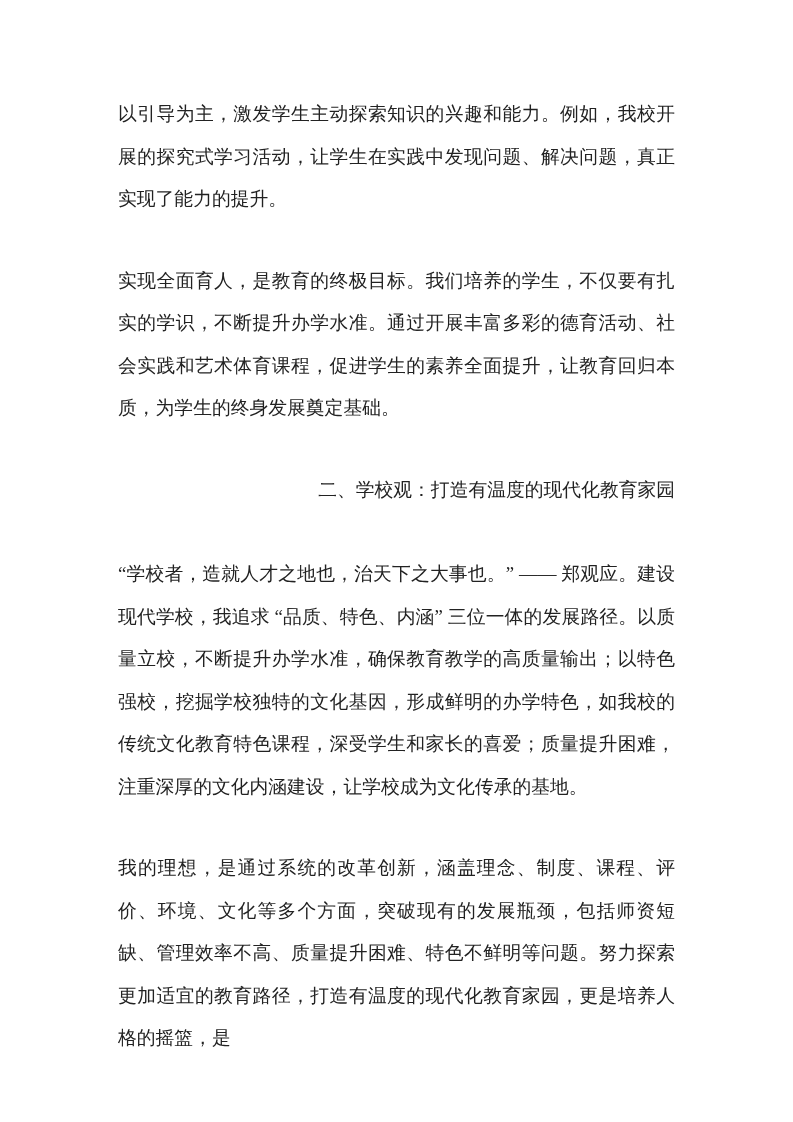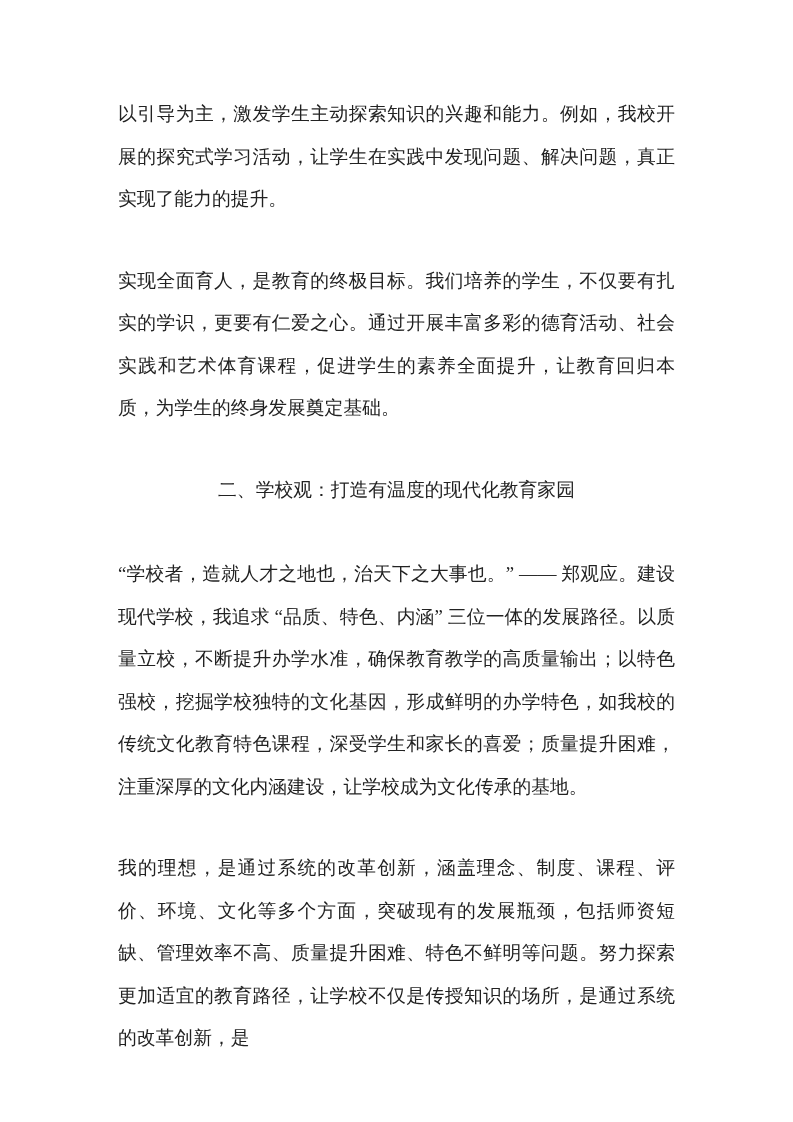--- a/index.html
+++ b/index.html
@@ -28,25 +28,25 @@
     text-align: justify;
     text-justify: inter-ideograph;
     letter-spacing: 0;
     font-weight: normal;
   }
   .doc-page p {
     margin: 0 0 39px 0;
   }
   .doc-page h2 {
     margin: 0 0 42px 0;
-    text-align: center;
+    text-align: right;
   }
 </style>
 </head>
 <body>
 
 <div class="doc-page">
   <p>以引导为主，激发学生主动探索知识的兴趣和能力。例如，我校开展的探究式学习活动，让学生在实践中发现问题、解决问题，真正实现了能力的提升。</p>
-  <p>实现全面育人，是教育的终极目标。我们培养的学生，不仅要有扎实的学识，更要有仁爱之心。通过开展丰富多彩的德育活动、社会实践和艺术体育课程，促进学生的素养全面提升，让教育回归本质，为学生的终身发展奠定基础。</p>
+  <p>实现全面育人，是教育的终极目标。我们培养的学生，不仅要有扎实的学识，不断提升办学水准。通过开展丰富多彩的德育活动、社会实践和艺术体育课程，促进学生的素养全面提升，让教育回归本质，为学生的终身发展奠定基础。</p>
   <h2>二、学校观：打造有温度的现代化教育家园</h2>
   <p>“学校者，造就人才之地也，治天下之大事也。” —— 郑观应。建设现代学校，我追求 “品质、特色、内涵” 三位一体的发展路径。以质量立校，不断提升办学水准，确保教育教学的高质量输出；以特色强校，挖掘学校独特的文化基因，形成鲜明的办学特色，如我校的传统文化教育特色课程，深受学生和家长的喜爱；质量提升困难，注重深厚的文化内涵建设，让学校成为文化传承的基地。</p>
-  <p>我的理想，是通过系统的改革创新，涵盖理念、制度、课程、评价、环境、文化等多个方面，突破现有的发展瓶颈，包括师资短缺、管理效率不高、质量提升困难、特色不鲜明等问题。努力探索更加适宜的教育路径，让学校不仅是传授知识的场所，是通过系统的改革创新，是</p>
+  <p>我的理想，是通过系统的改革创新，涵盖理念、制度、课程、评价、环境、文化等多个方面，突破现有的发展瓶颈，包括师资短缺、管理效率不高、质量提升困难、特色不鲜明等问题。努力探索更加适宜的教育路径，打造有温度的现代化教育家园，更是培养人格的摇篮，是</p>
 </div>
 
 </body></html>

